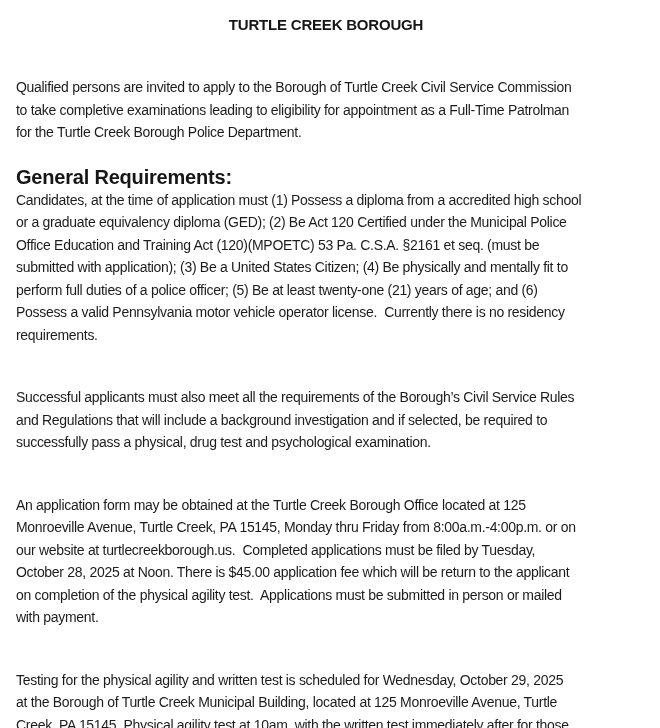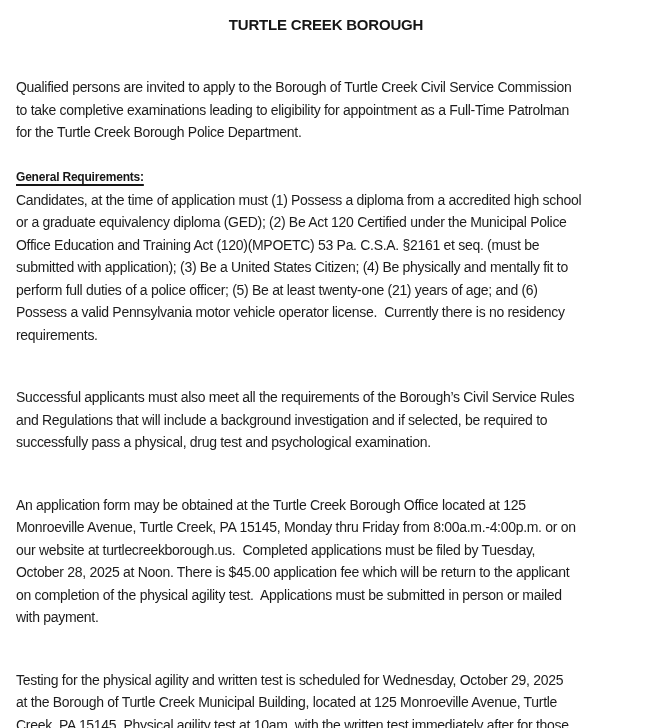--- a/index.html
+++ b/index.html
@@ -30,26 +30,25 @@
     color: #161616;
   }
   .para {
     white-space: pre-line;
     margin: 40px 0 0 0;
   }
   .para.after-heading {
     margin-top: 0;
   }
   .section-heading {
-    font-size: 12px;
+    font-size: 20px;
     font-weight: 700;
     line-height: 22.5px;
     margin: 22.5px 0 0 0;
     color: #161616;
-    text-decoration: underline;
     text-decoration-thickness: 1.5px;
     text-underline-offset: 3px;
     letter-spacing: -0.2px;
   }
 </style>
 </head>
 <body>
 
 <div class="page">
 

